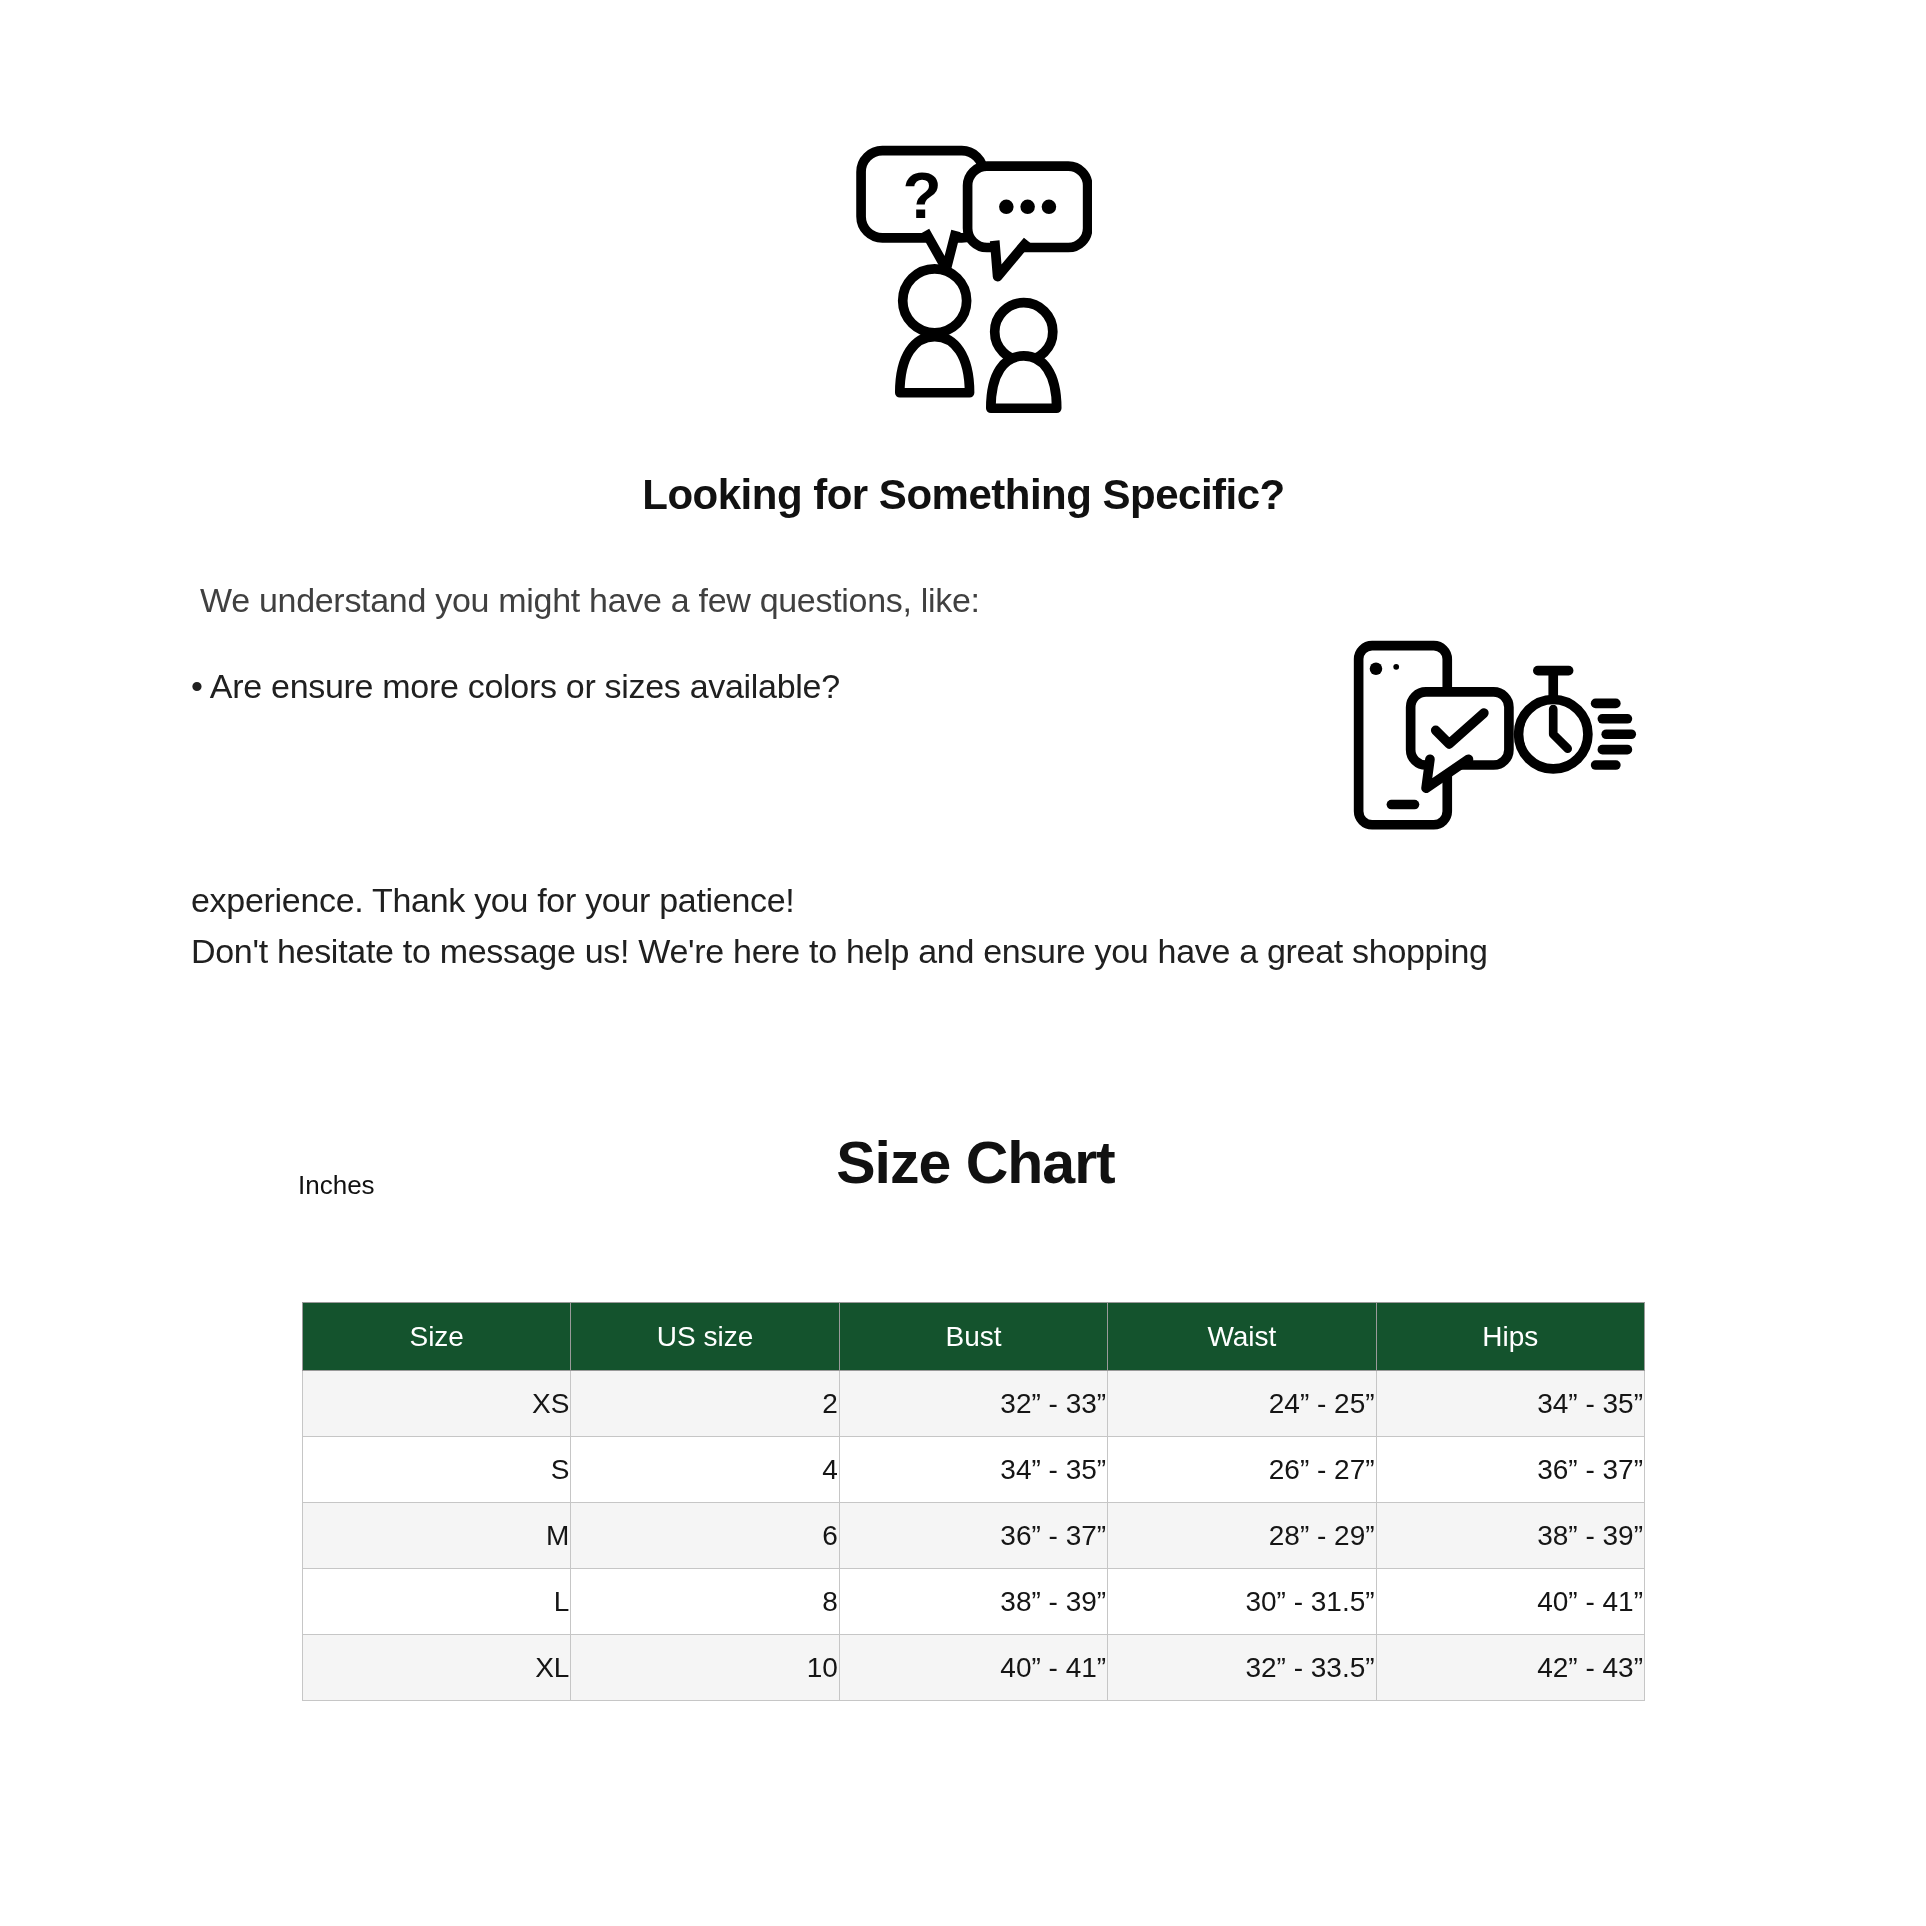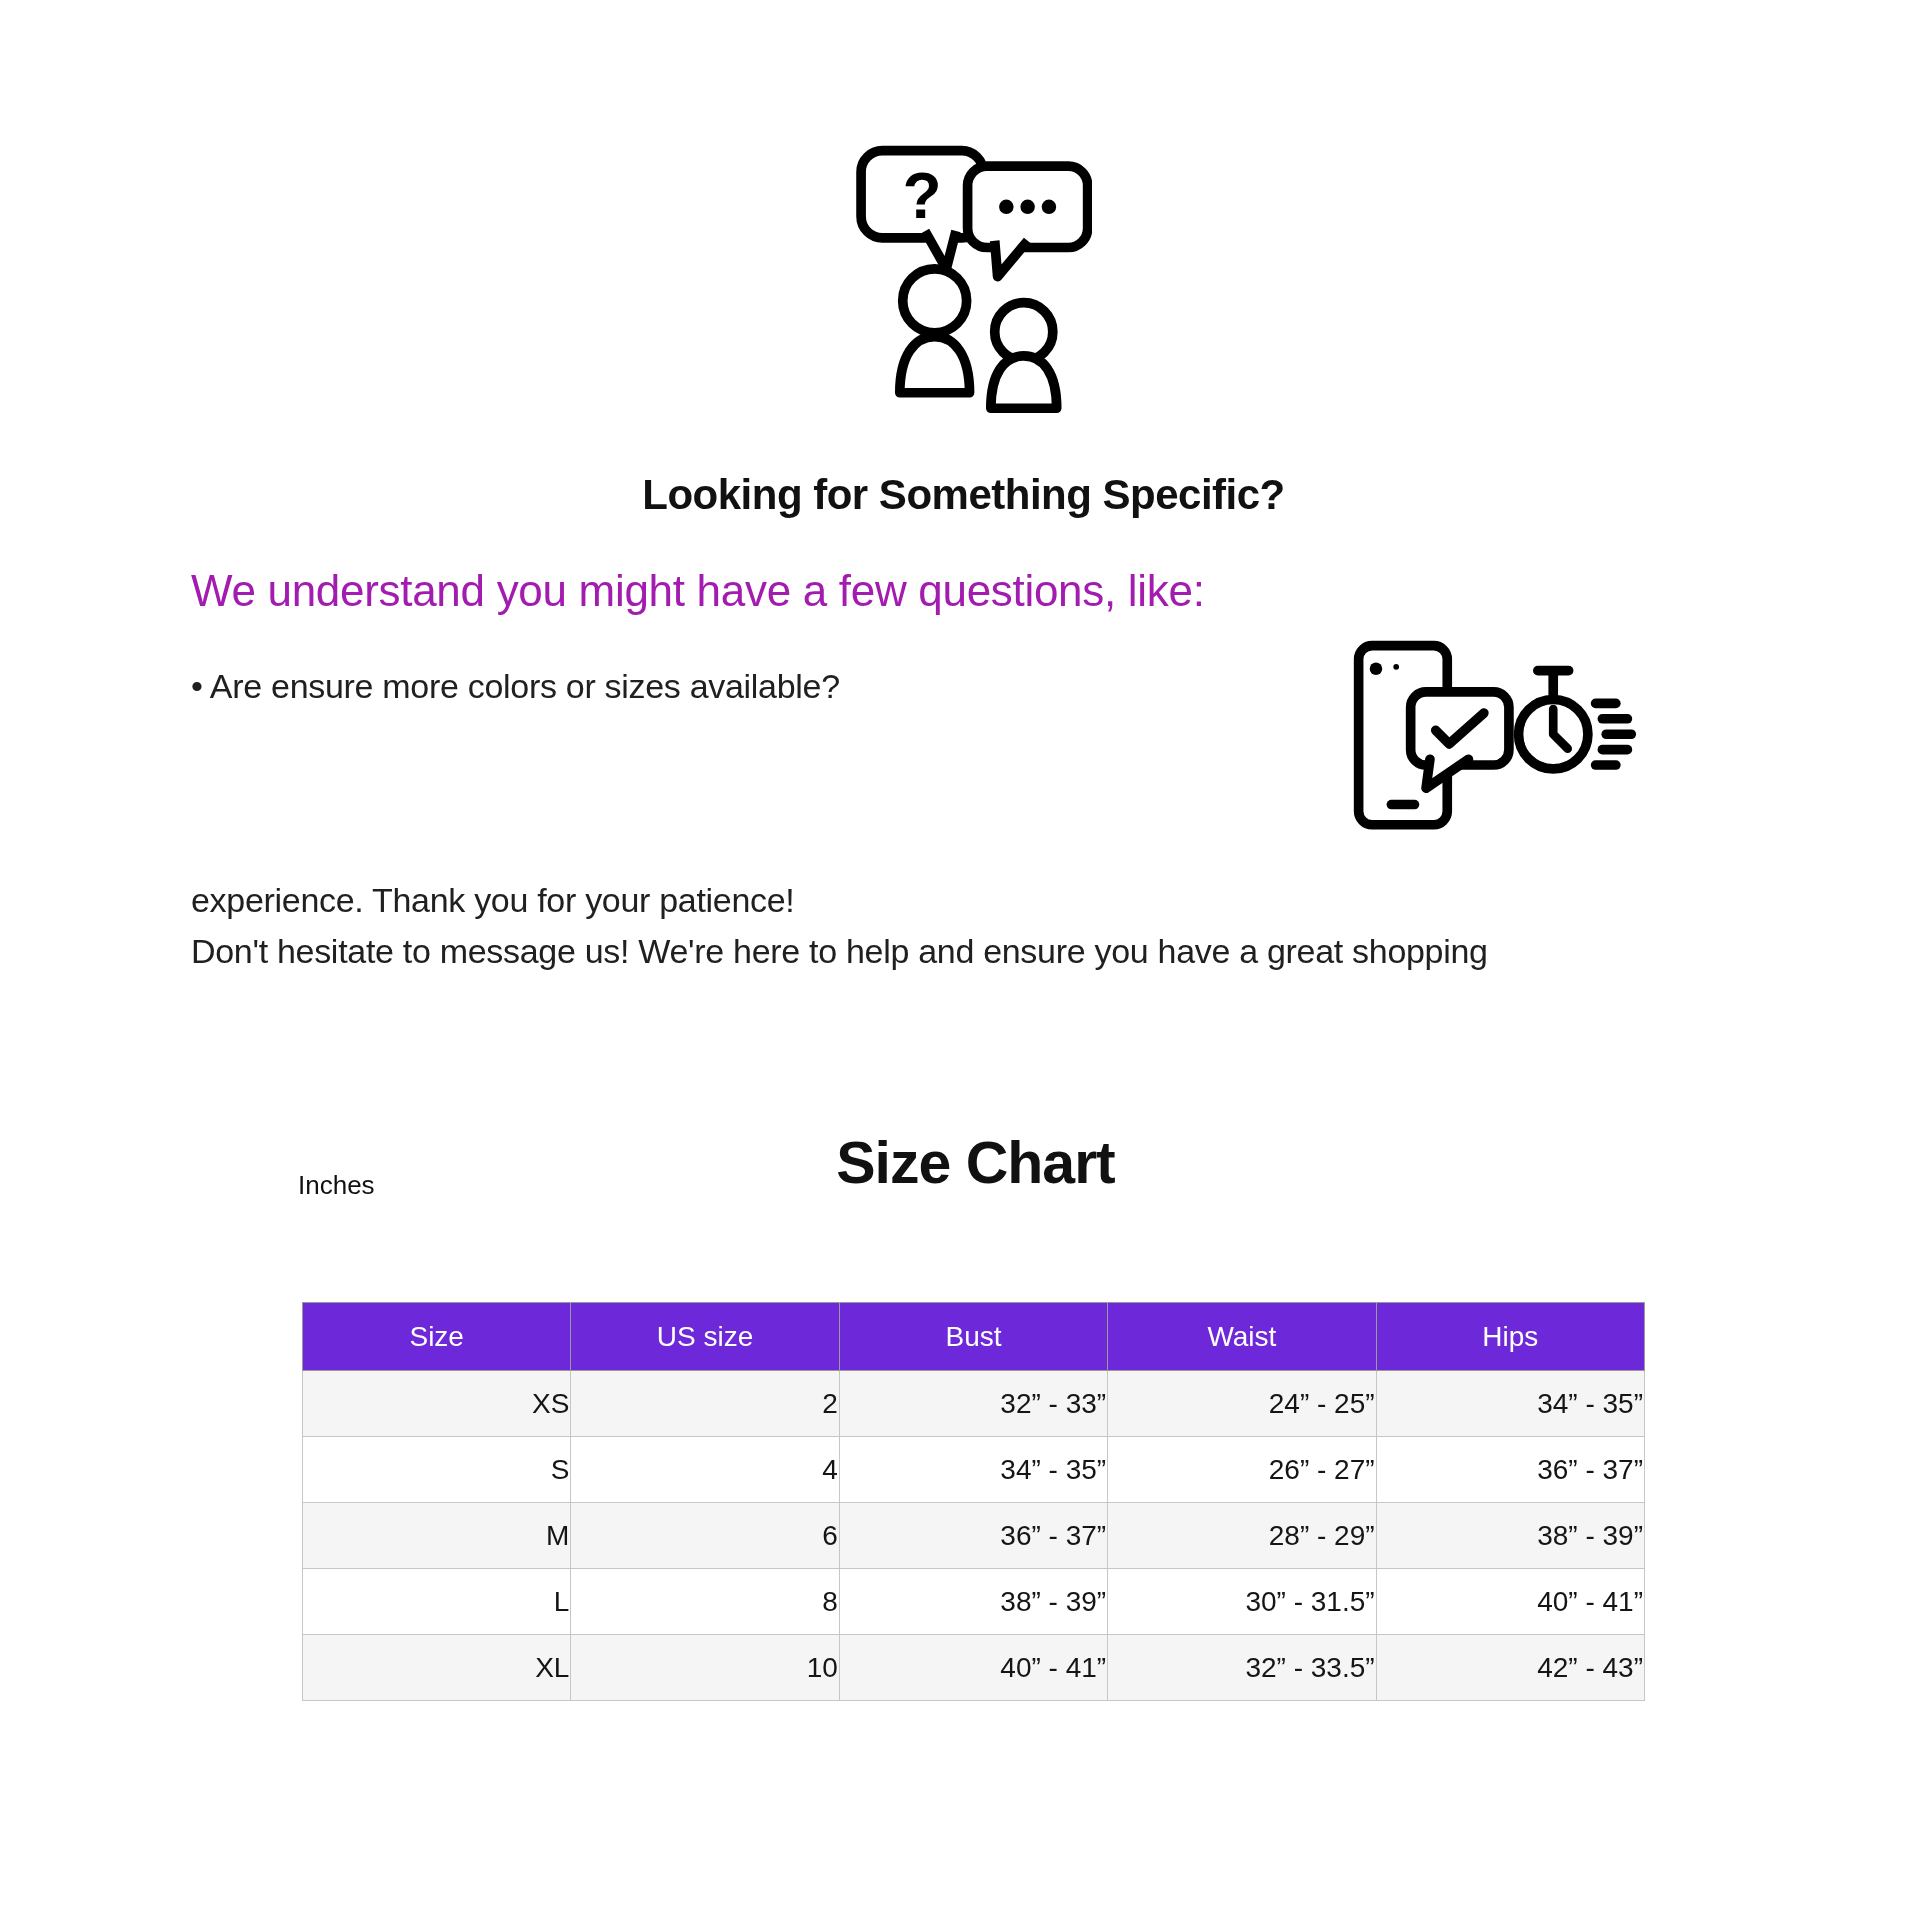--- a/index.html
+++ b/index.html
@@ -25,25 +25,25 @@
     margin:0;
     text-align:center;
     font-size:42px;
     font-weight:700;
     letter-spacing:-0.5px;
     color:#111;
   }
   .intro{
     position:absolute;
     left:191px; top:571px;
-    margin:0;
-    font-size:44px;
+    margin:9px;
+    font-size:34px;
     line-height:40px;
     letter-spacing:-0.3px;
-    color:#a21caf;
+    color:#404040;
   }
   .bullets{
     position:absolute;
     left:191px; top:660px;
   }
   .bullet-line{
     font-size:34px;
     line-height:52px;
     letter-spacing:-0.3px;
     color:#202020;
@@ -83,21 +83,21 @@
     color:#111;
   }
   table.size-table{
     position:absolute;
     left:302px; top:1302px;
     width:1343px;
     border-collapse:collapse;
     table-layout:fixed;
   }
   table.size-table th{
-    background:#6d28d9;
+    background:#14532d;
     color:#ffffff;
     height:65px;
     font-size:28px;
     font-weight:400;
     text-align:center;
     vertical-align:middle;
     border:1px solid #9a9a9a;
   }
   table.size-table td{
     height:63px;

